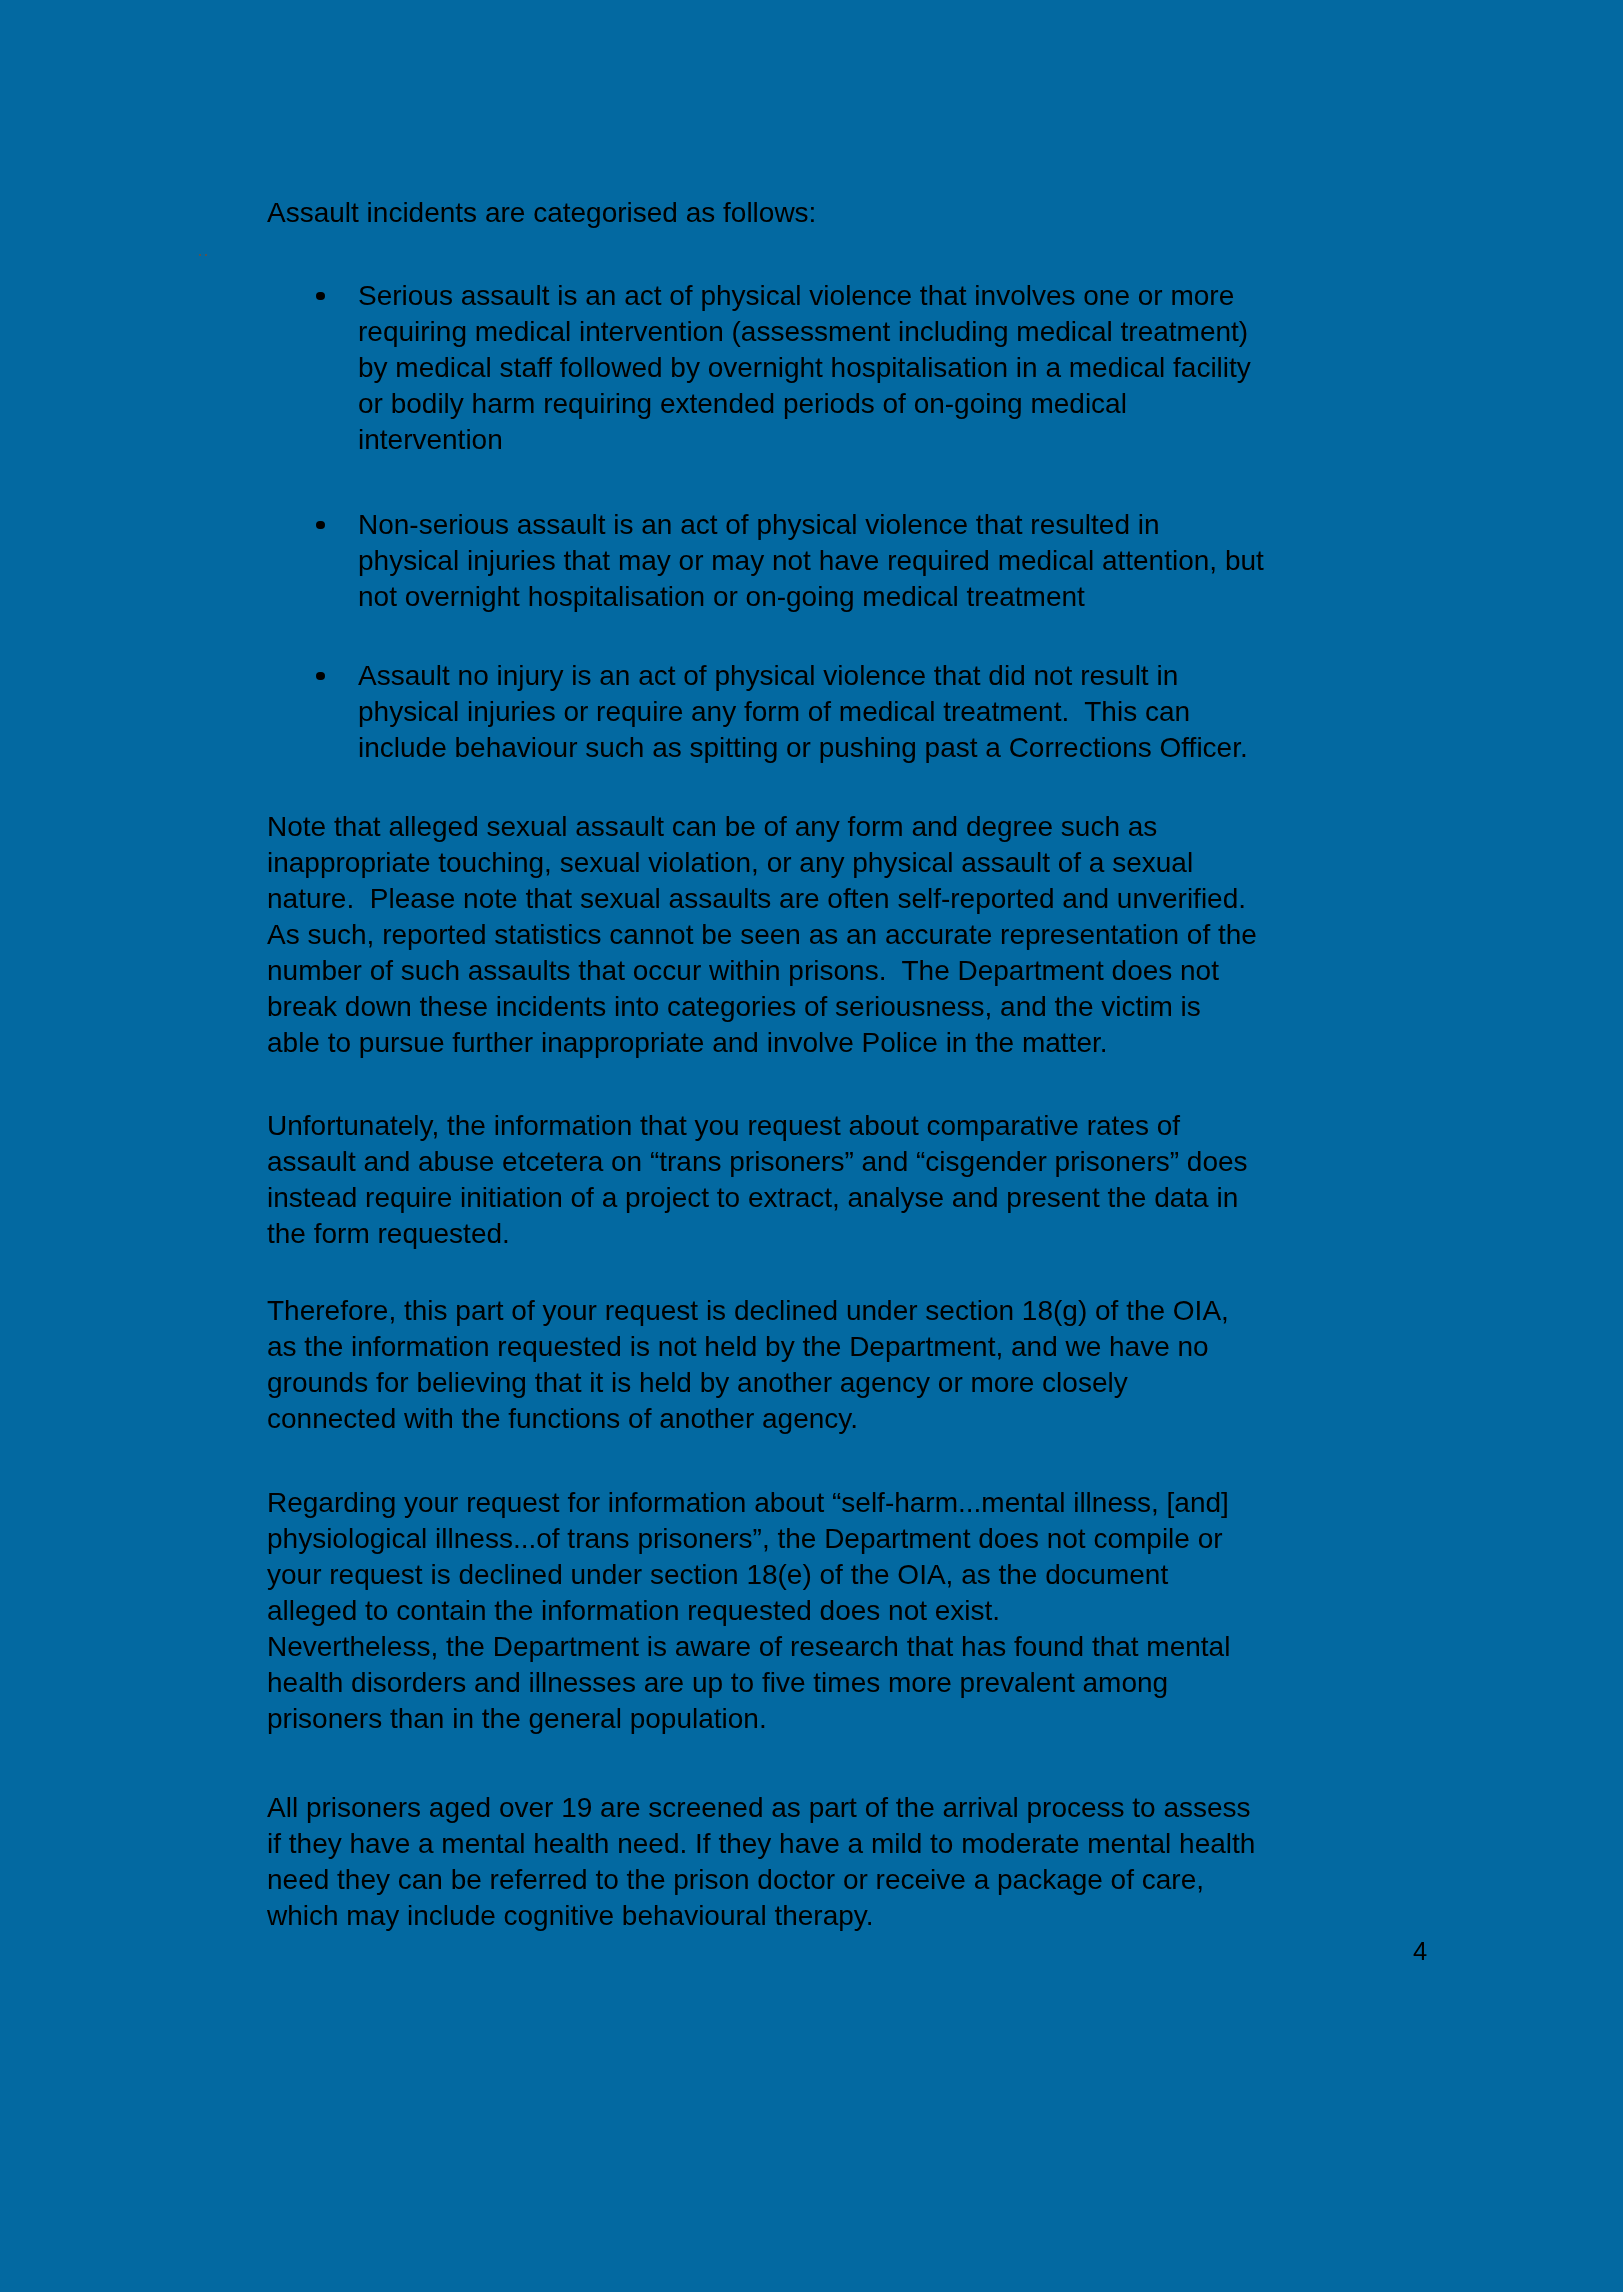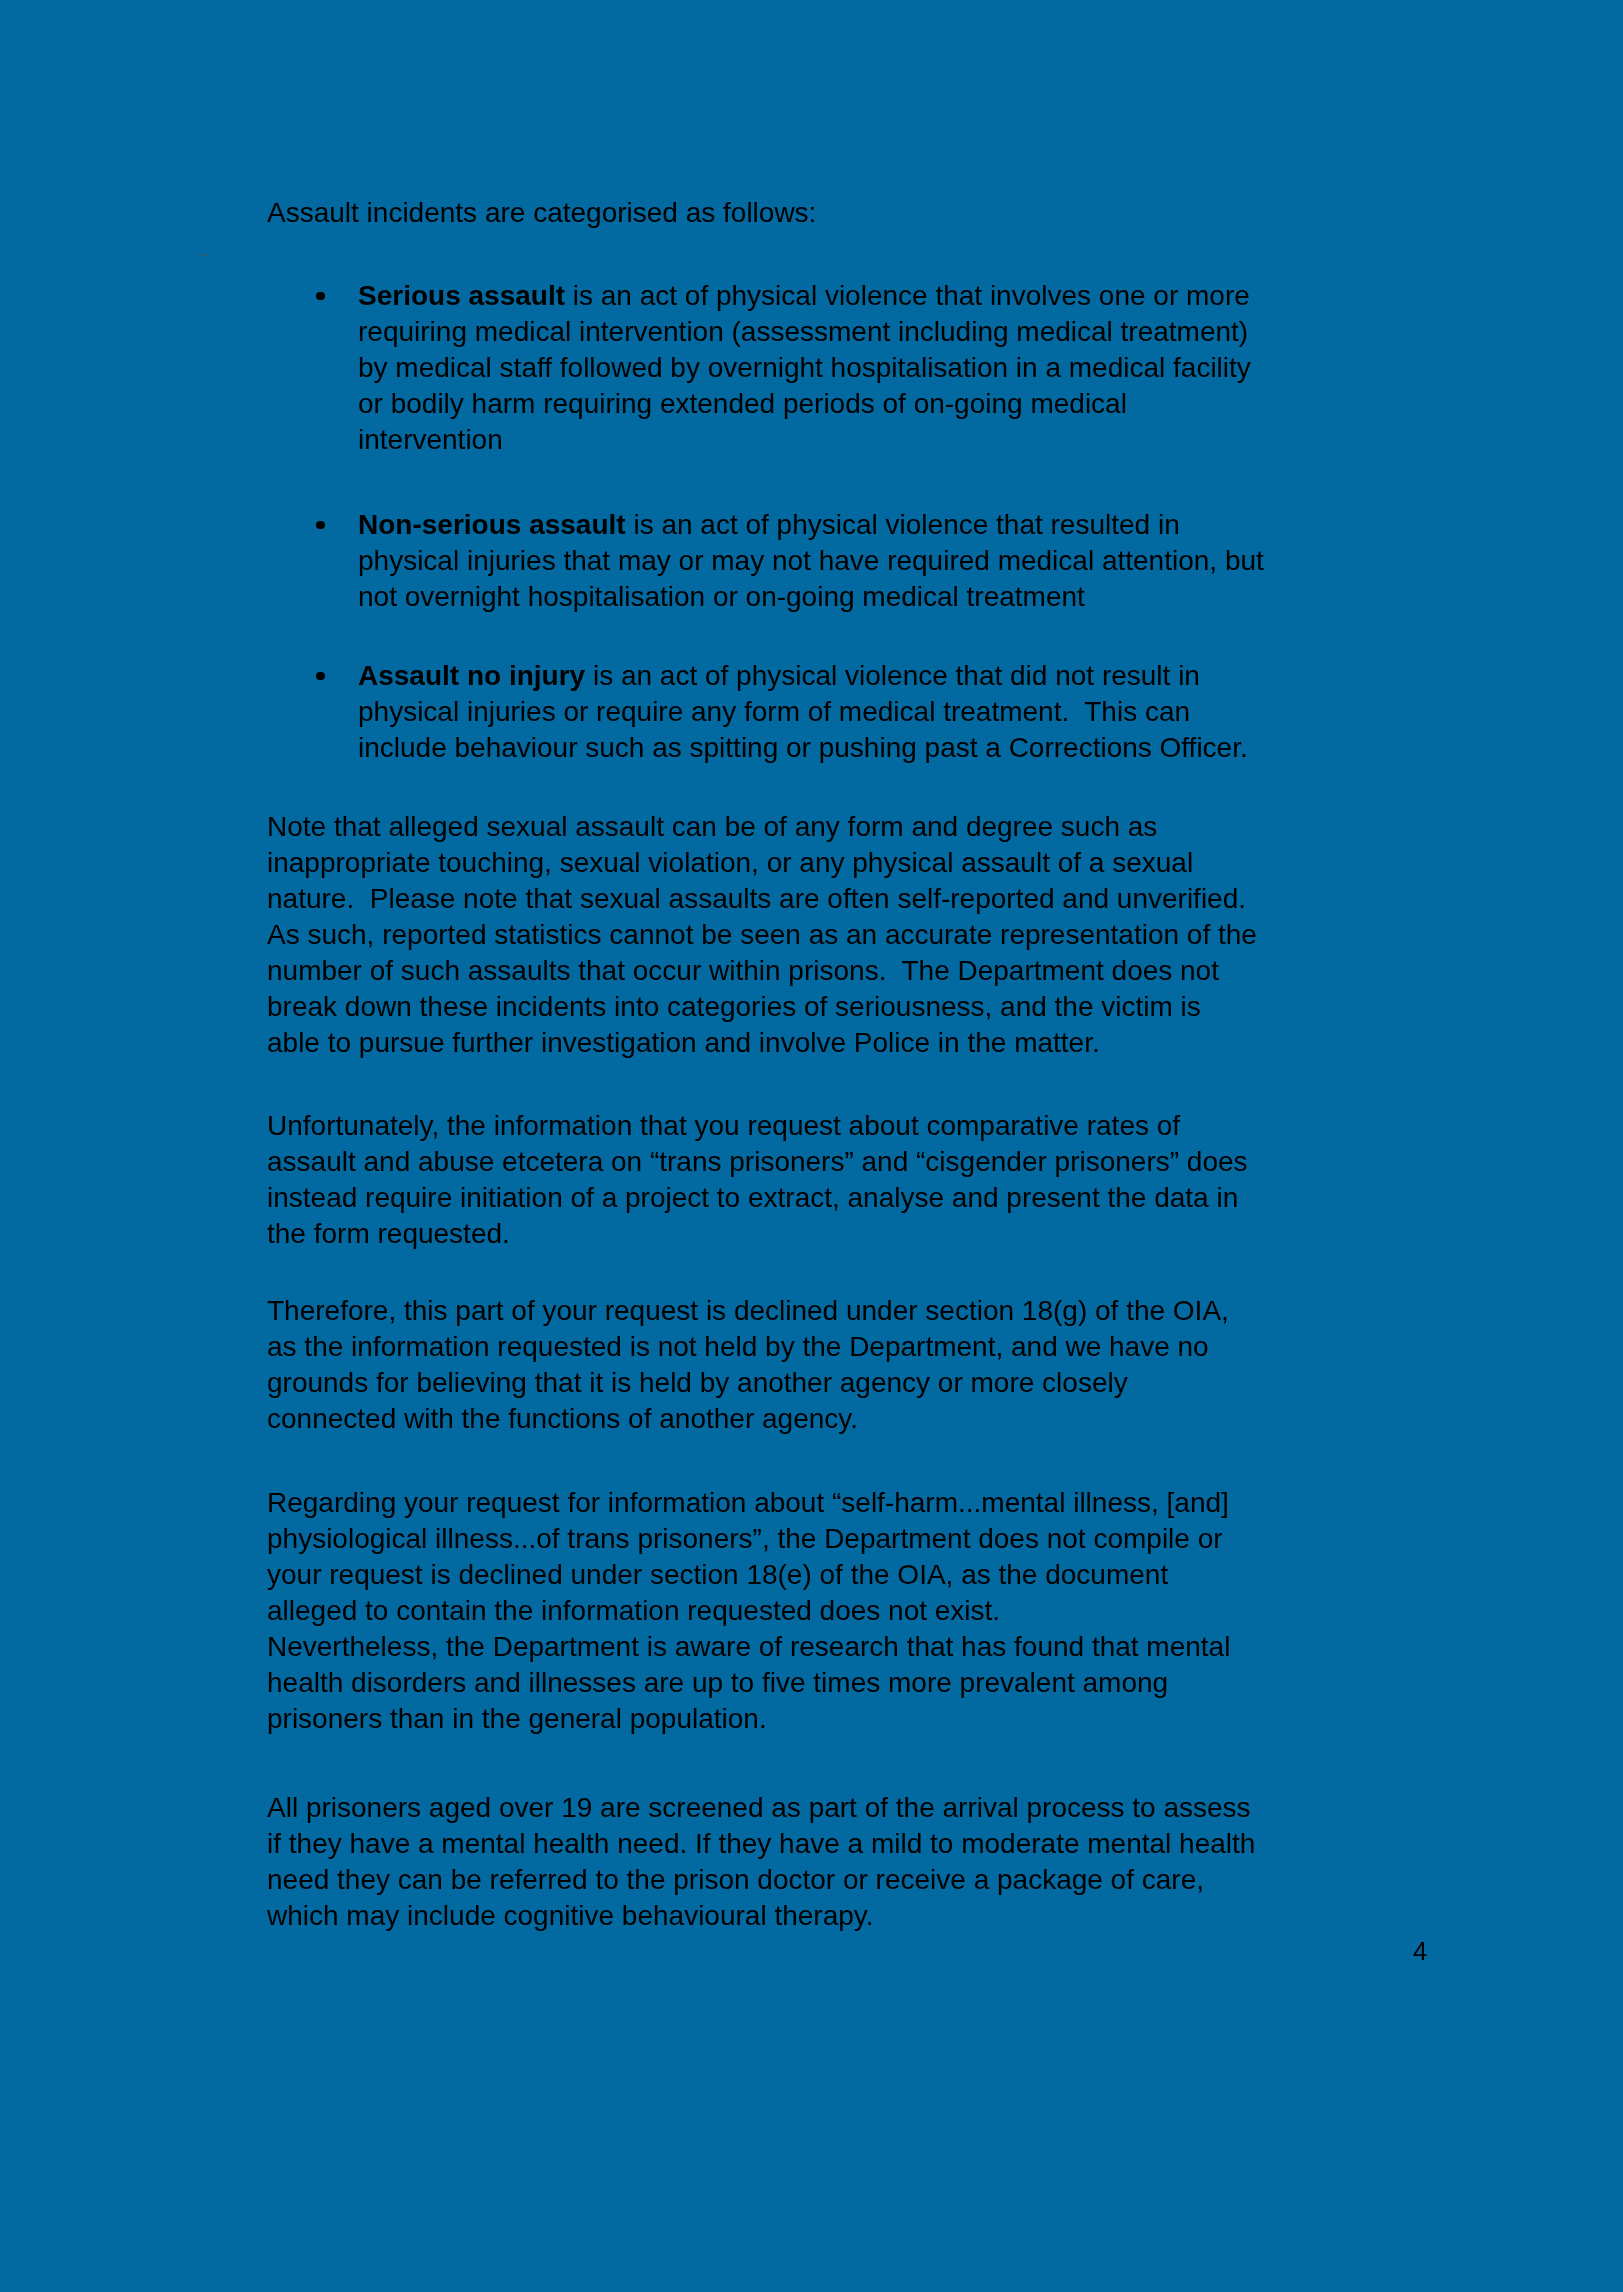--- a/index.html
+++ b/index.html
@@ -14,21 +14,21 @@
     line-height: 36px;
     overflow: hidden;
   }
   .content {
     position: absolute;
     left: 267px;
     top: 0;
     width: 1166px;
   }
   .line { white-space: pre; }
-  b { font-weight: bold; text-align: right; }
+  b { font-weight: normal; text-align: right; }
 
   .intro { margin-top: 195px; }
 
   .bullets { list-style: none; margin: 47px 0 0 0; padding: 0; }
   .bullets li { position: relative; padding-left: 91px; }
   .bullets li::before {
     content: '';
     position: absolute;
     left: 49px;
     top: 13.7px;
@@ -89,21 +89,21 @@
         </li>
     </ul>
 
     <div class="para para-note">
         <div class="line">Note that alleged sexual assault can be of any form and degree such as</div>
         <div class="line">inappropriate touching, sexual violation, or any physical assault of a sexual</div>
         <div class="line">nature.  Please note that sexual assaults are often self-reported and unverified.</div>
         <div class="line">As such, reported statistics cannot be seen as an accurate representation of the</div>
         <div class="line">number of such assaults that occur within prisons.  The Department does not</div>
         <div class="line">break down these incidents into categories of seriousness, and the victim is</div>
-        <div class="line">able to pursue further investigation and involve Police in the matter.</div>
+        <div class="line">able to pursue further inappropriate and involve Police in the matter.</div>
       </div>
 
     <div class="para para-unfortunately">
         <div class="line">Unfortunately, the information that you request about comparative rates of</div>
         <div class="line">assault and abuse etcetera on “trans prisoners” and “cisgender prisoners” does</div>
         <div class="line">instead require initiation of a project to extract, analyse and present the data in</div>
         <div class="line">the form requested.</div>
       </div>
 
     <div class="para para-therefore">

